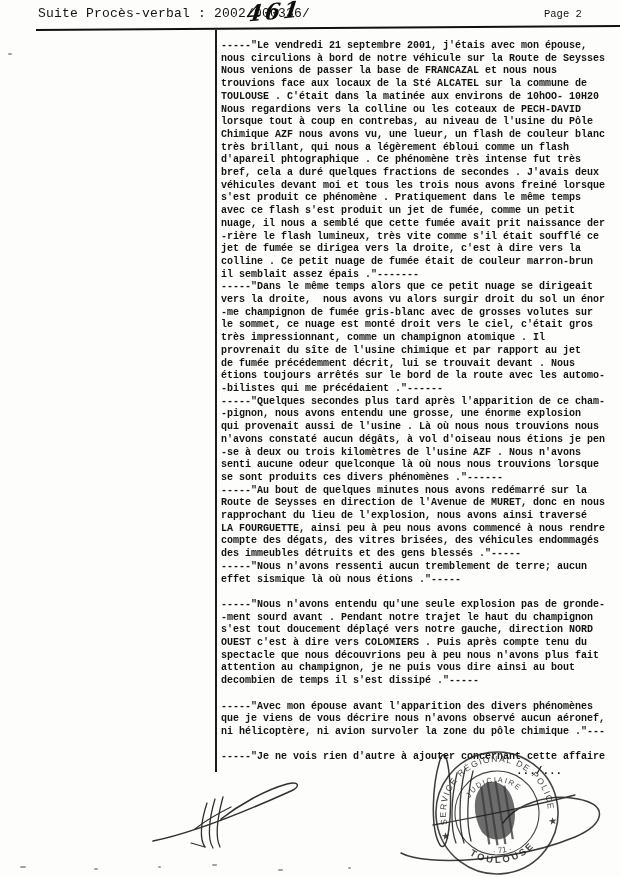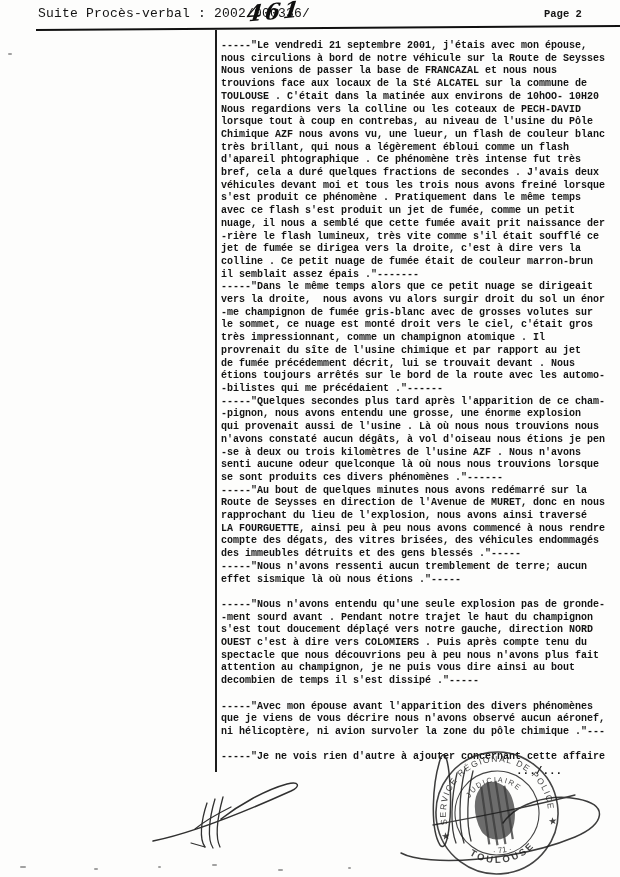--- a/index.html
+++ b/index.html
@@ -5,21 +5,21 @@
   html,body{margin:0;padding:0;background:#e8e8e8;}
   .page{
     position:relative;width:620px;height:877px;background:#fdfdfc;
     overflow:hidden;font-family:"Liberation Mono",monospace;color:#141414;
   }
   .hdr-title{
     position:absolute;left:38px;top:6px;font-size:13px;font-weight:normal;
     letter-spacing:.2px;white-space:pre;
   }
   .hdr-page{
-    position:absolute;left:544px;top:8px;font-size:10.5px;font-weight:bold;white-space:pre;
+    position:absolute;left:544px;top:8px;font-size:10.5px;font-weight:normal;white-space:pre;
   }
   .handwritten{
     position:absolute;left:247px;top:-2px;font-family:"DejaVu Serif",serif;
     font-style:italic;font-size:22px;font-weight:bold;color:#0e0e0e;
     transform:rotate(-5deg) skewX(-12deg);letter-spacing:3px;
   }
   .hdr-rule{
     position:absolute;left:36px;top:29px;width:584px;height:2.4px;background:#101010;
     transform:rotate(-0.4deg);transform-origin:left center;
   }

